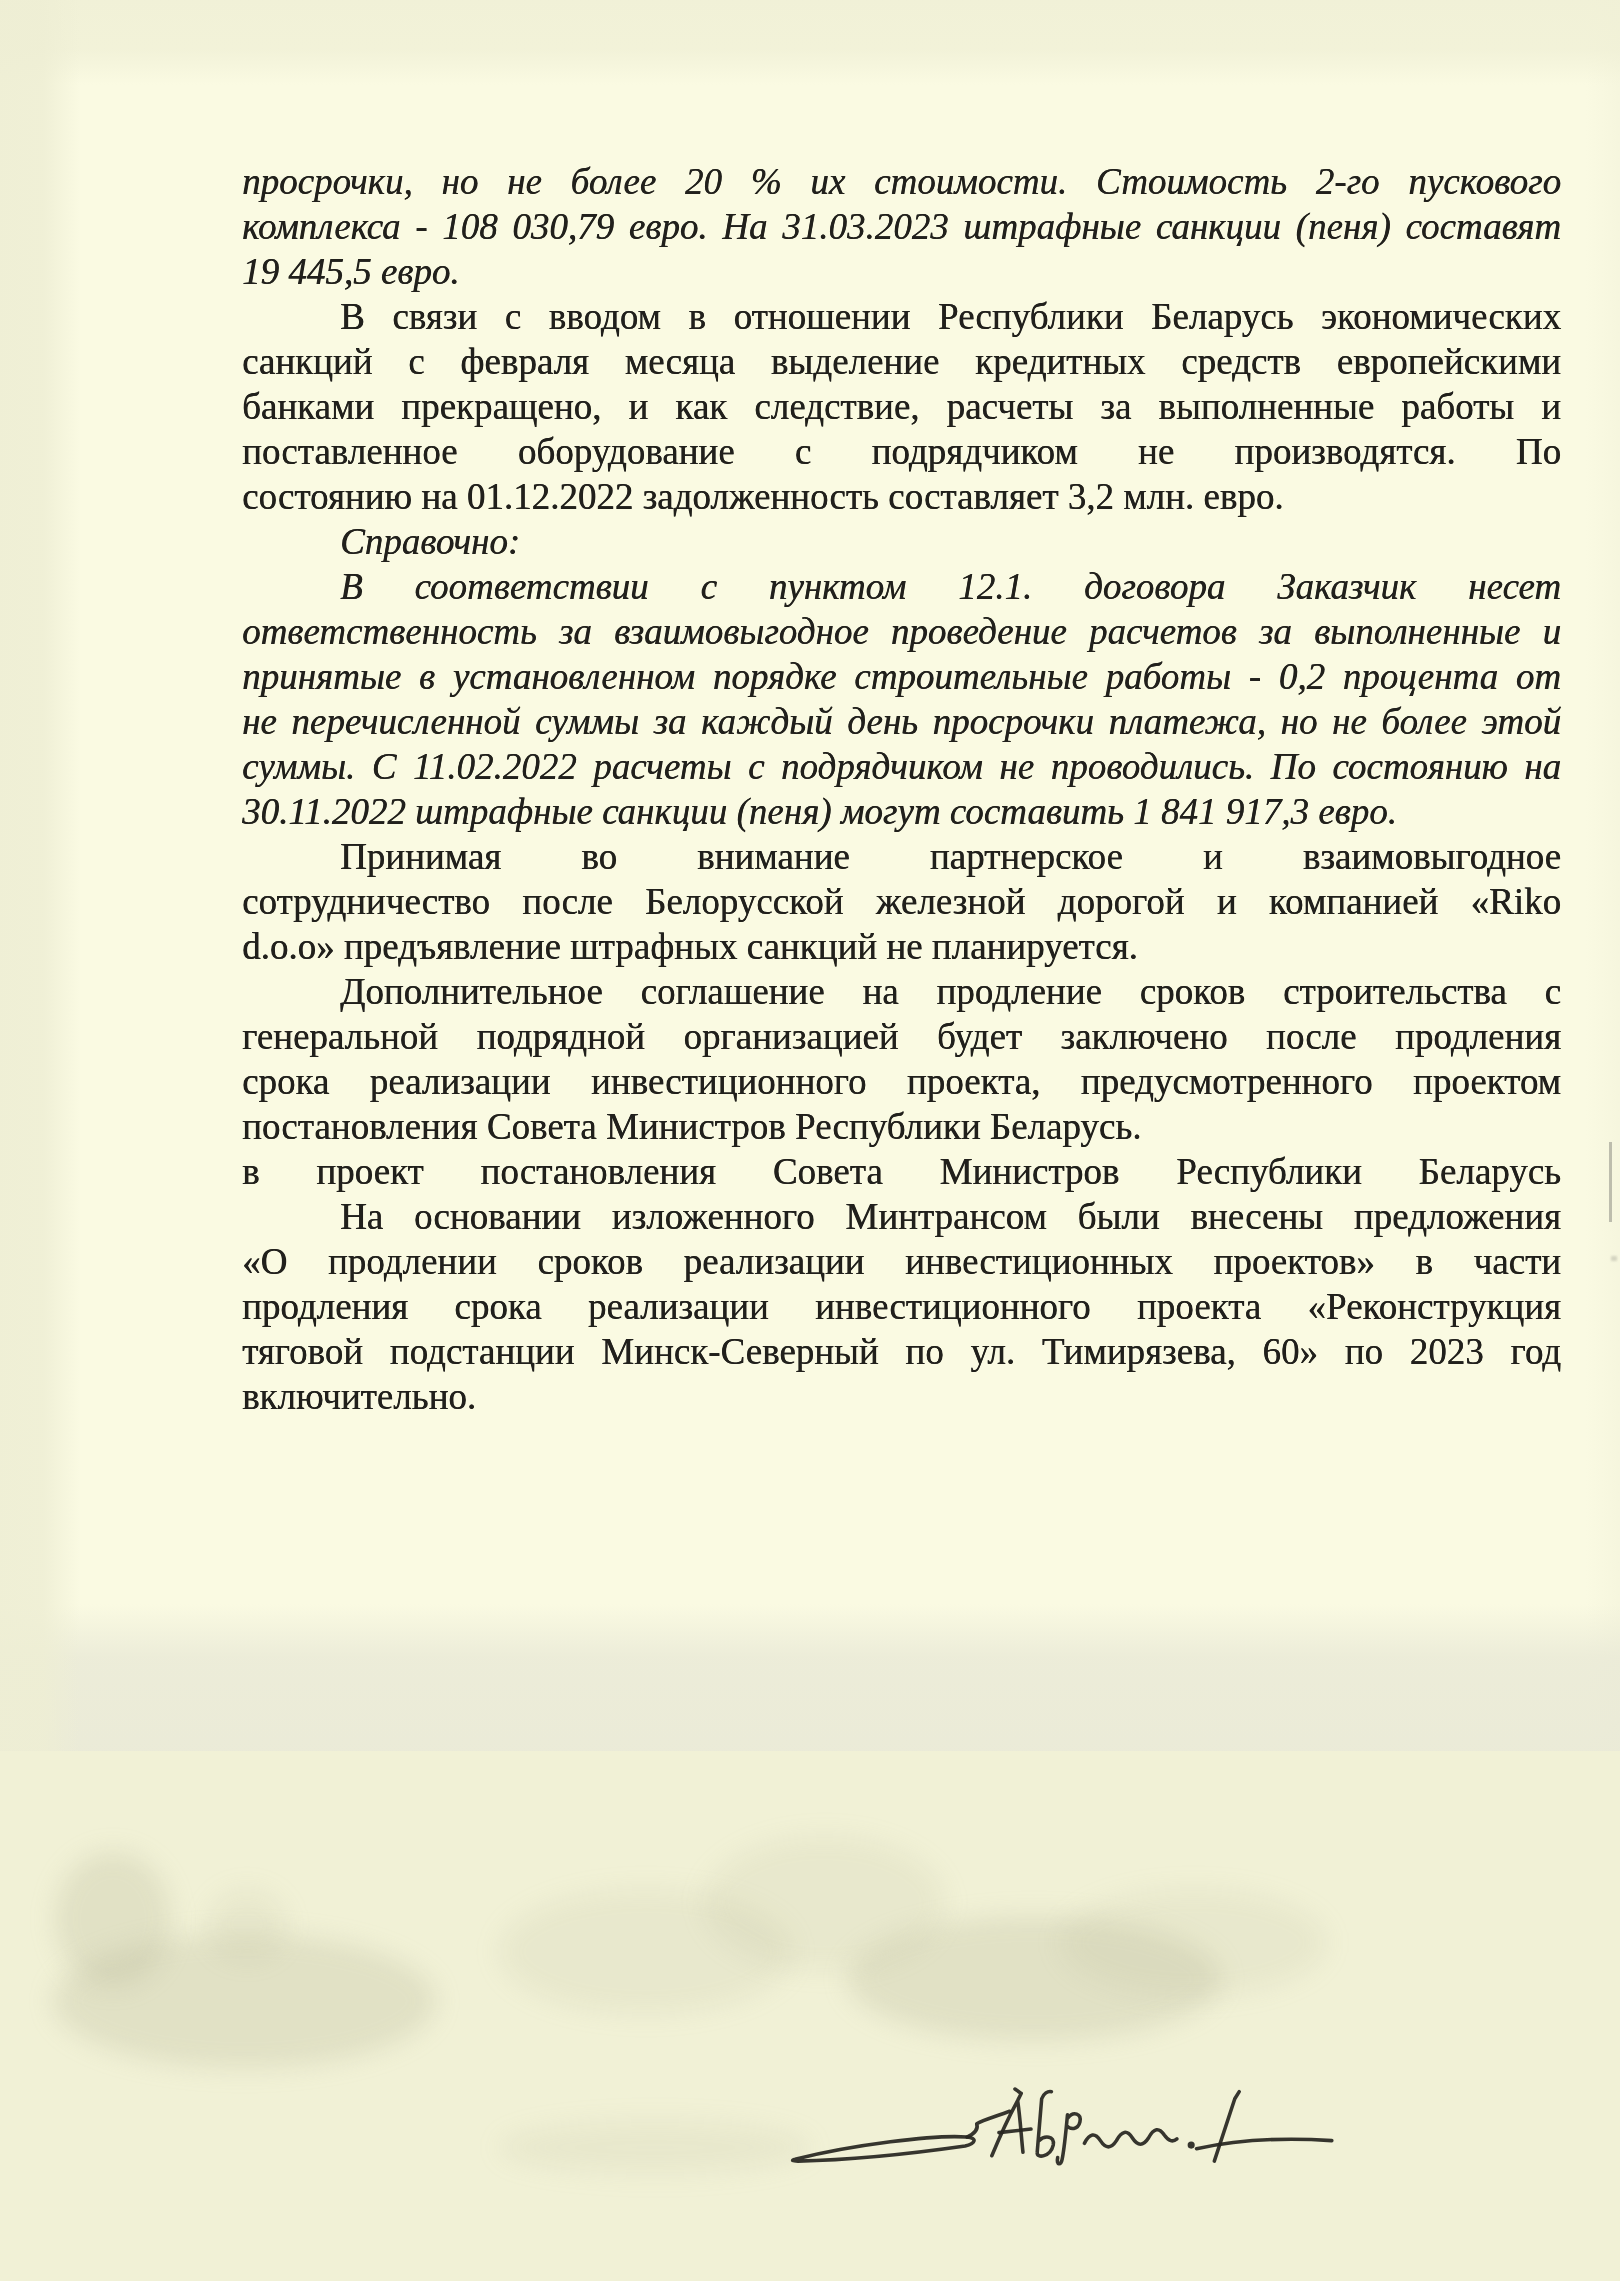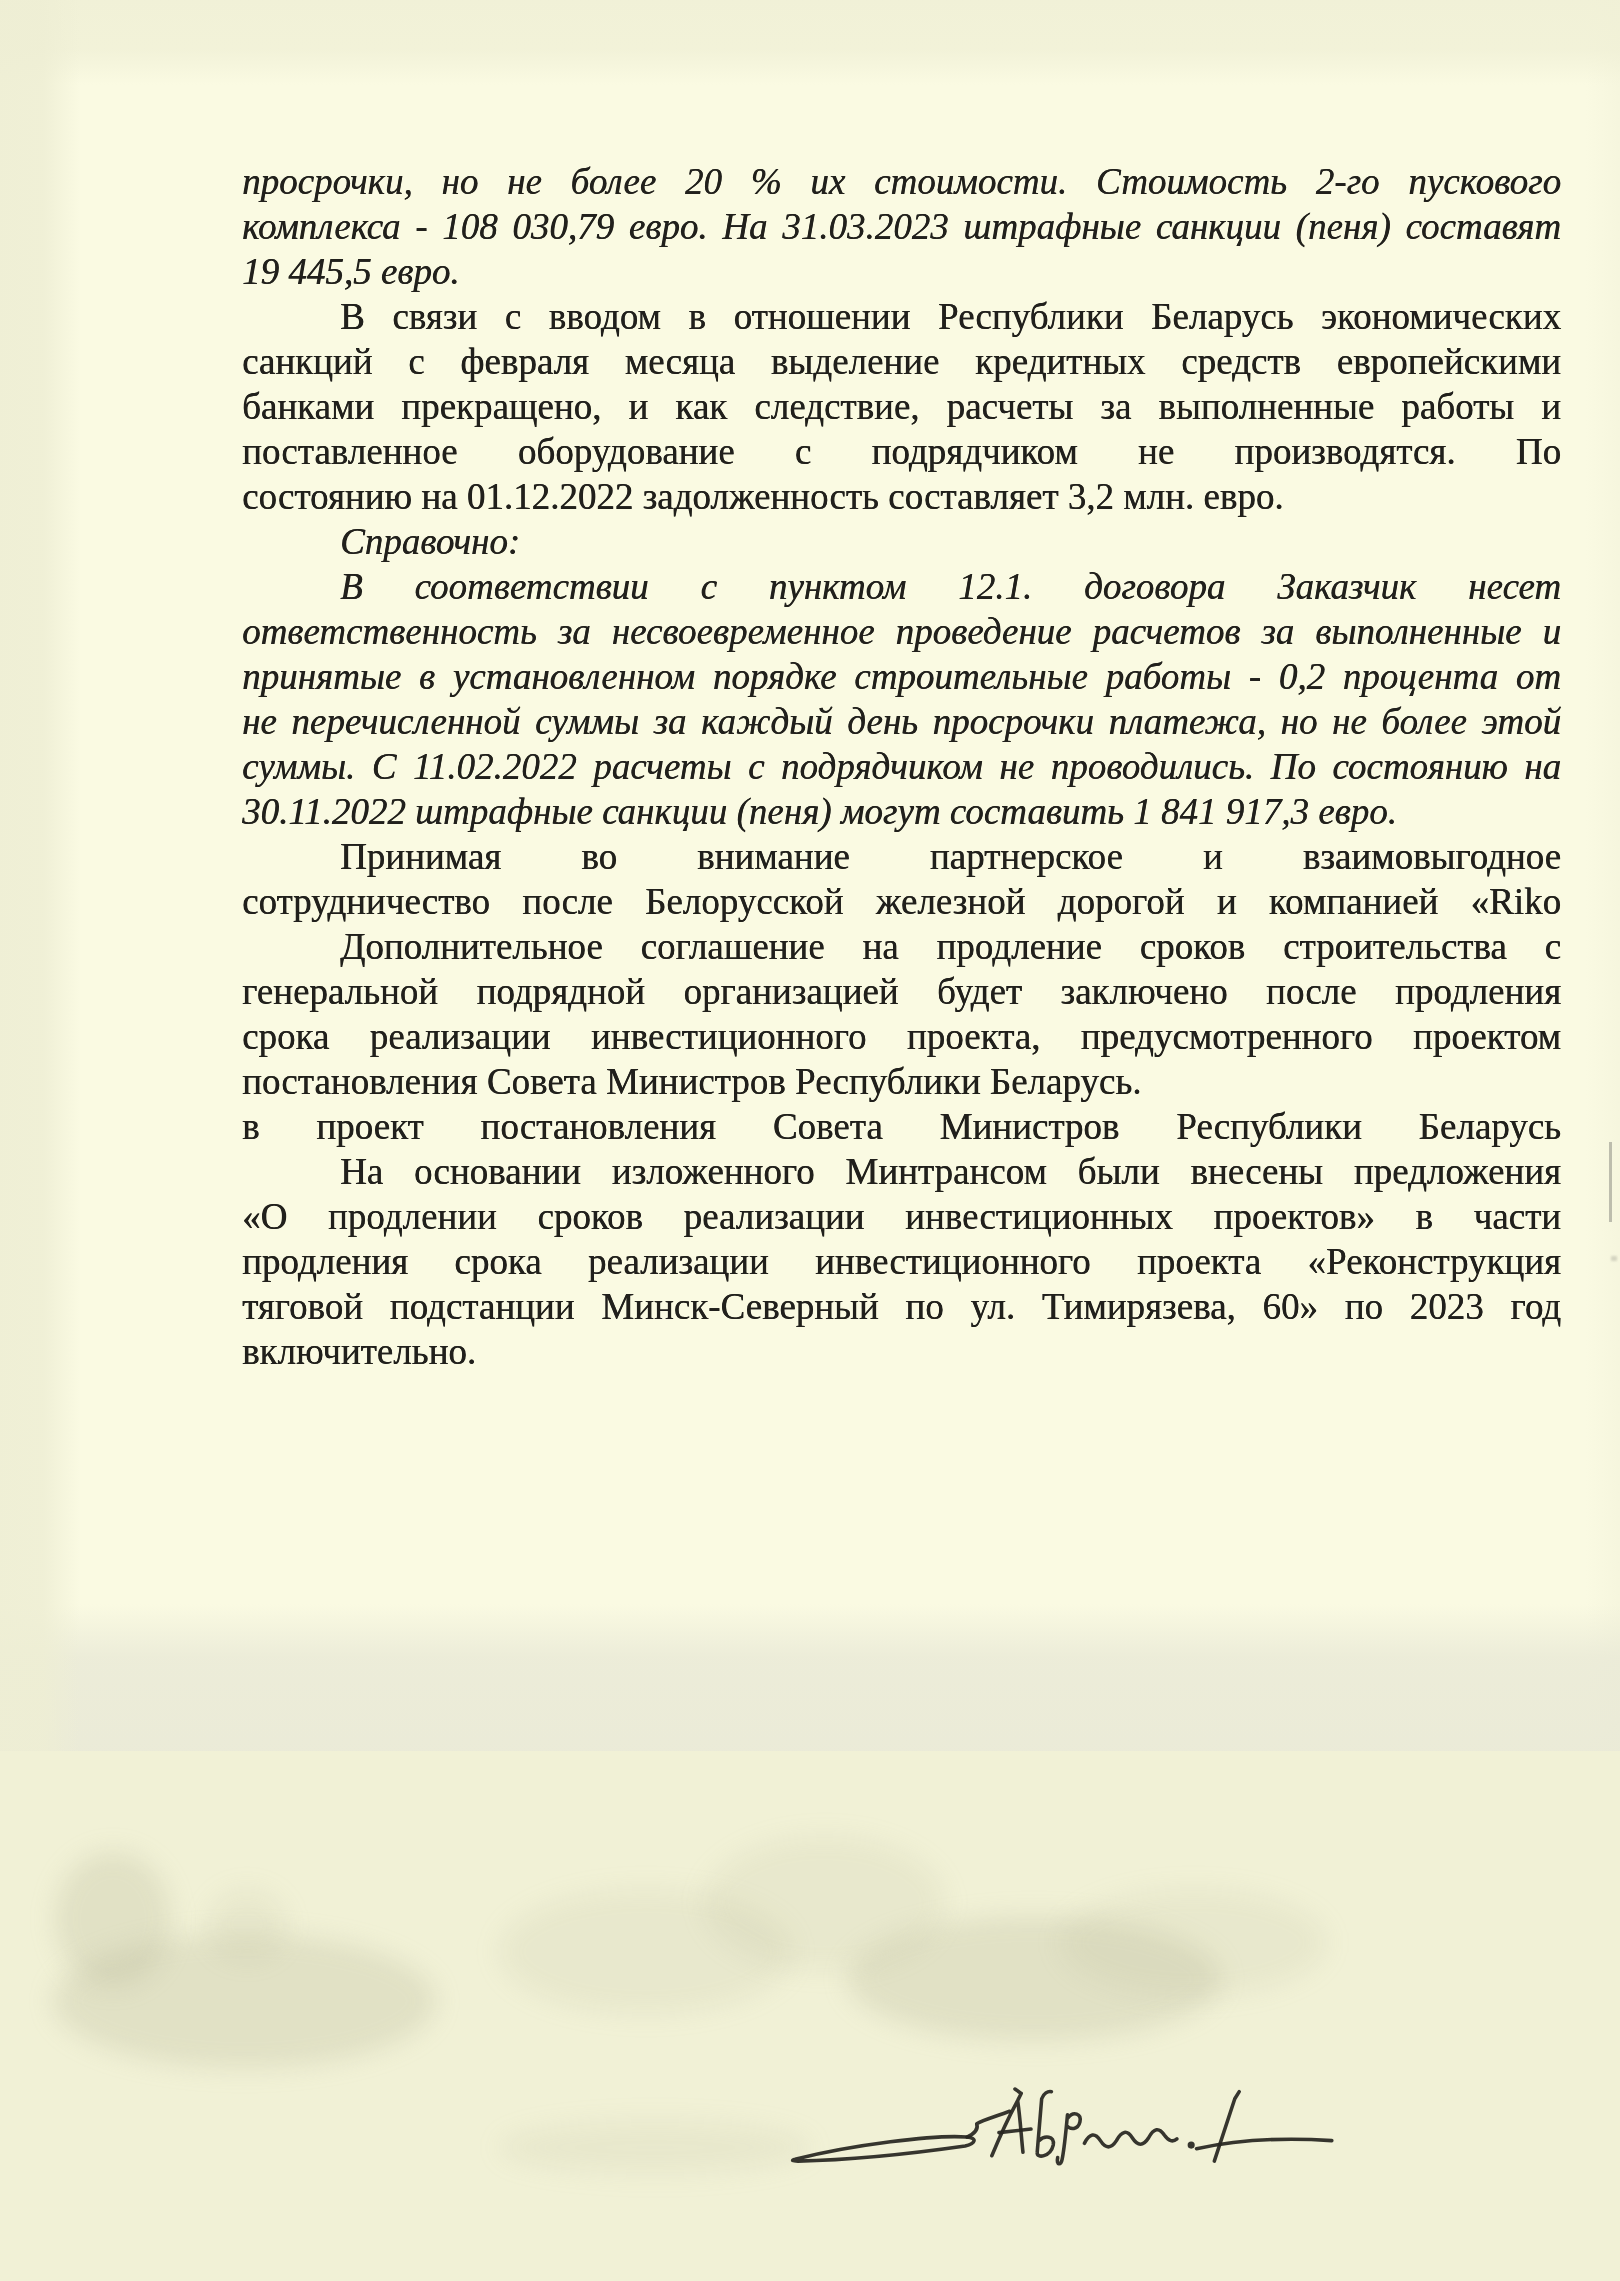--- a/index.html
+++ b/index.html
@@ -89,29 +89,30 @@
         <div class="line">санкций с февраля месяца выделение кредитных средств европейскими</div>
         <div class="line">банками прекращено, и как следствие, расчеты за выполненные работы и</div>
         <div class="line">поставленное оборудование с подрядчиком не производятся. По</div>
         <div class="line para-last">состоянию на 01.12.2022 задолженность составляет 3,2 млн. евро.</div>
       </div>
       <div class="paragraph italic">
         <div class="line para-last indent">Справочно:</div>
       </div>
       <div class="paragraph italic">
         <div class="line indent">В соответствии с пунктом 12.1. договора Заказчик несет</div>
-        <div class="line">ответственность за несвоевременное проведение расчетов за выполненные и</div>
+        <div class="line">ответственность за взаимовыгодное проведение расчетов за выполненные и</div>
         <div class="line">принятые в установленном порядке строительные работы - 0,2 процента от</div>
         <div class="line">не перечисленной суммы за каждый день просрочки платежа, но не более этой</div>
         <div class="line">суммы. С 11.02.2022 расчеты с подрядчиком не проводились. По состоянию на</div>
         <div class="line para-last">30.11.2022 штрафные санкции (пеня) могут составить 1 841 917,3 евро.</div>
       </div>
       <div class="paragraph">
         <div class="line indent">Принимая во внимание партнерское и взаимовыгодное</div>
         <div class="line">сотрудничество после Белорусской железной дорогой и компанией «Riko</div>
+        <div class="line para-last">d.o.o» предъявление штрафных санкций не планируется.</div>
       </div>
       <div class="paragraph">
         <div class="line indent">Дополнительное соглашение на продление сроков строительства с</div>
         <div class="line">генеральной подрядной организацией будет заключено после продления</div>
         <div class="line">срока реализации инвестиционного проекта, предусмотренного проектом</div>
         <div class="line para-last">постановления Совета Министров Республики Беларусь.</div>
       </div>
       <div class="paragraph">
         <div class="line">в проект постановления Совета Министров Республики Беларусь</div>
         <div class="line indent">На основании изложенного Минтрансом были внесены предложения</div>

